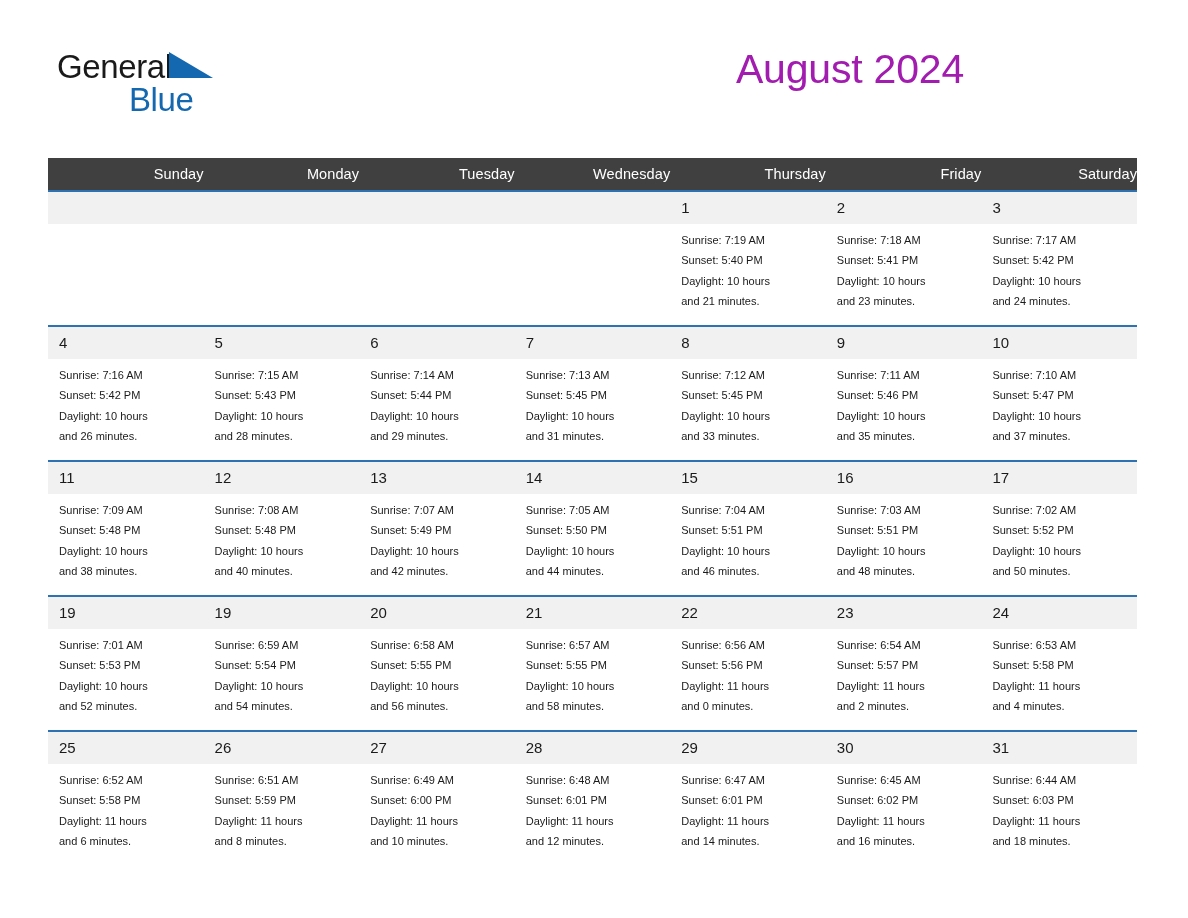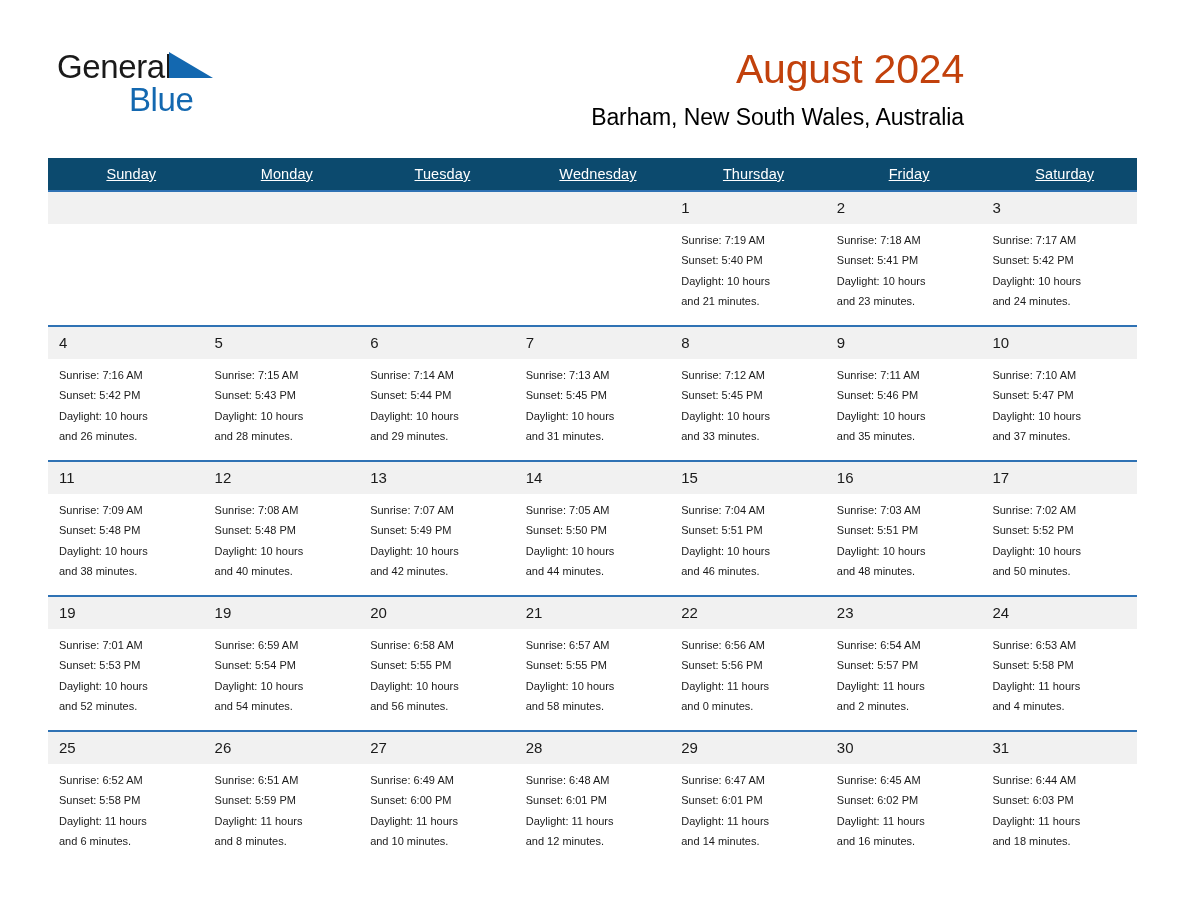--- a/index.html
+++ b/index.html
@@ -68,21 +68,21 @@
 
   .title-block {
     position: absolute;
     right: 52px;
     top: 44px;
     text-align: right;
   }
   .cal-title {
     font-size: 41px;
     font-weight: normal;
-    color: #c2410c;
+    color: #a21caf;
     line-height: 50px;
     letter-spacing: -0.2px;
   }
   .cal-subtitle {
     font-size: 23px;
     font-weight: normal;
     color: #000;
     line-height: 34px;
     margin-top: 6px;
     letter-spacing: -0.1px;
@@ -93,29 +93,28 @@
     position: absolute;
     left: 48px;
     top: 158px;
     width: 1089px;
     border-collapse: collapse;
     table-layout: fixed;
   }
   .calendar col { width: 155.57px; }
 
   thead th {
-    background: #0c4a6e;
+    background: #404040;
     color: #ffffff;
     font-size: 14.5px;
     font-weight: normal;
-    text-align: center;
+    text-align: right;
     padding: 7px 0 7px 11px;
     height: 18px;
     letter-spacing: 0.1px;
-    text-decoration: underline;
   }
 
   tbody tr.week {
     height: 135px;
   }
   tbody td.day {
     vertical-align: top;
     padding: 0;
     background: #ffffff;
     border-top: 2px solid #2f72b4;
@@ -156,21 +155,20 @@
               <polygon points="0,0 44,26 0,26" fill="#1368b0"></polygon>
             </svg></span>
       </div>
       <div class="logo-row2">
         <span class="logo-blue">Blue</span>
       </div>
     </div>
 
     <div class="title-block">
       <div class="cal-title">August 2024</div>
-      <div class="cal-subtitle">Barham, New South Wales, Australia</div>
     </div>
   </div>
 
   <table class="calendar">
     <colgroup>
       <col>
         <col>
         <col>
         <col>
         <col>

